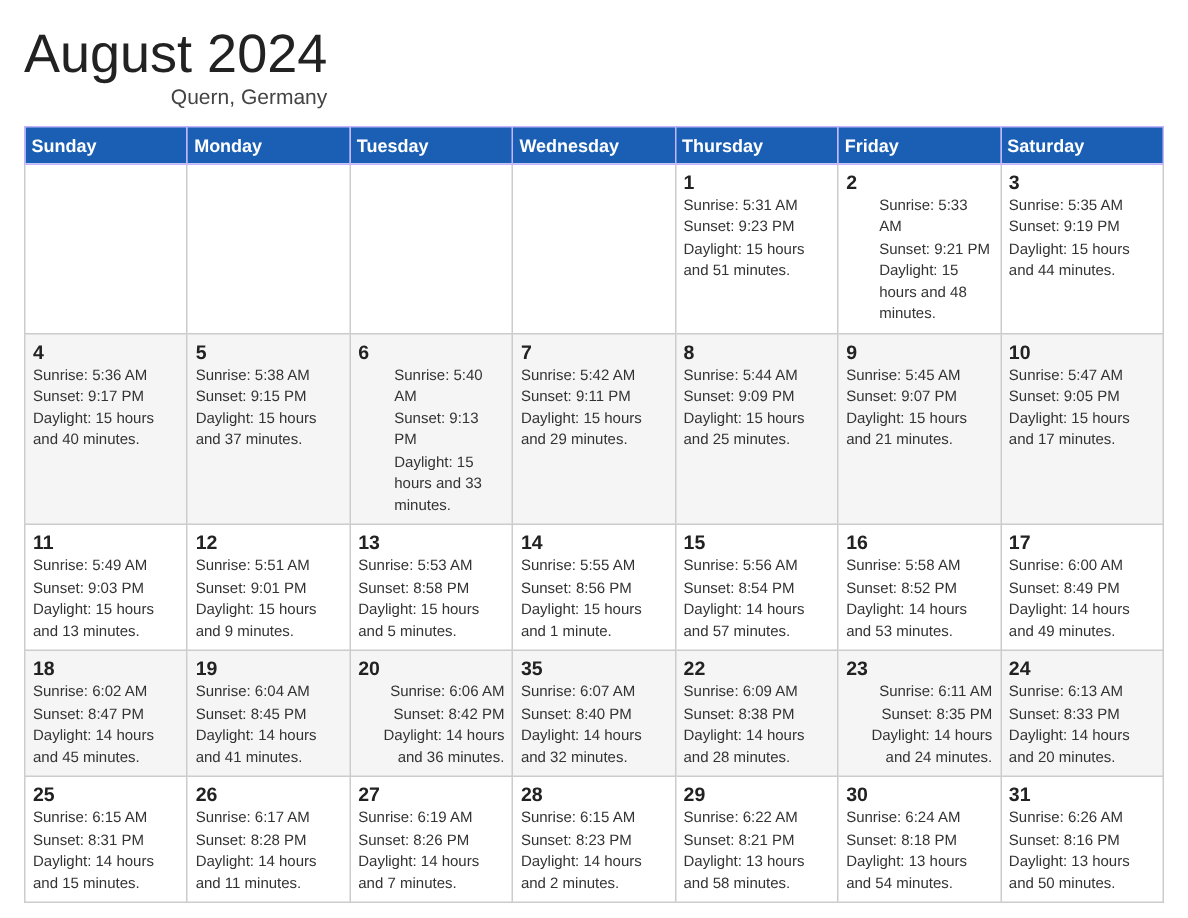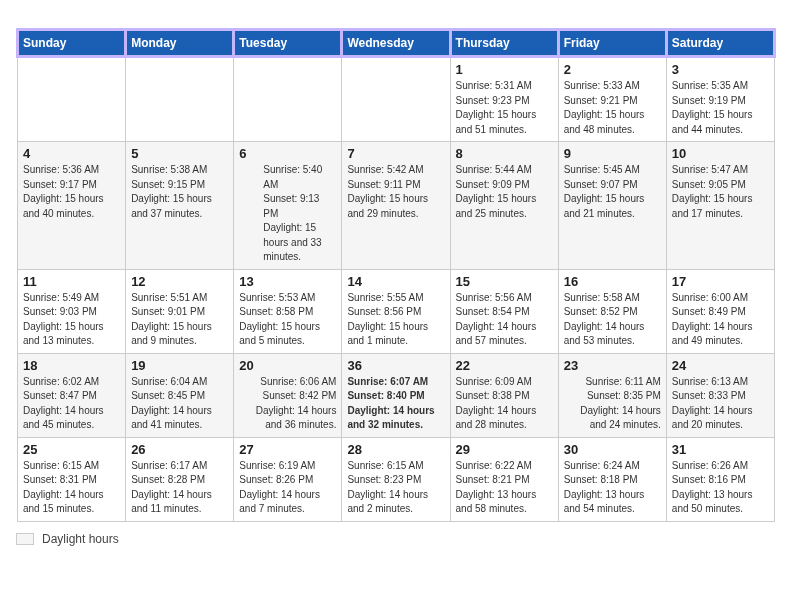--- a/index.html
+++ b/index.html
@@ -57,21 +57,21 @@
       width: 100%;
       border-collapse: collapse;
       font-size: 10.5px;
     }
     .calendar thead th {
       background: #1a5fb4;
       color: #fff;
       padding: 5px 4px;
       font-weight: bold;
       font-size: 12px;
-      border: 3px solid #c4b5fd;
+      border: 1px solid #c4b5fd;
       text-align: left;
     }
     .calendar tbody td {
       border: 1px solid #ccc;
       vertical-align: top;
       padding: 4px 5px;
       width: 108px;
       min-height: 80px;
       background: #fff;
     }
@@ -104,20 +104,24 @@
       height: 12px;
       background: #f5f5f5;
       border: 1px solid #ccc;
       display: inline-block;
     }
   </style>
 </head>
 <body>
 
 <div class="header">
+  <div class="title-block">
+    <div class="month-year">August 2024</div>
+    <div class="location">Quern, Germany</div>
+  </div>
 </div>
 
 <table class="calendar">
   <thead>
     <tr>
         <th>Sunday</th>
         <th>Monday</th>
         <th>Tuesday</th>
         <th>Wednesday</th>
         <th>Thursday</th>
@@ -132,21 +136,21 @@
         <td class="empty"></td>
         <td class="empty"></td>
         <td>
           <span class="day-num">1</span>
           <div class="day-info" style="white-space: pre-line;">Sunrise: 5:31 AM
 Sunset: 9:23 PM
 Daylight: 15 hours and 51 minutes.</div>
         </td>
         <td>
           <span class="day-num">2</span>
-          <div class="day-info" style="white-space: pre-line;">Sunrise: 5:33 AM
+          <div class="day-info" style="white-space: pre-line; margin-left: 22px;">Sunrise: 5:33 AM
 Sunset: 9:21 PM
 Daylight: 15 hours and 48 minutes.</div>
         </td>
         <td>
           <span class="day-num">3</span>
           <div class="day-info" style="white-space: pre-line;">Sunrise: 5:35 AM
 Sunset: 9:19 PM
 Daylight: 15 hours and 44 minutes.</div>
         </td>
       </tr>
@@ -251,22 +255,22 @@
 Sunset: 8:45 PM
 Daylight: 14 hours and 41 minutes.</div>
         </td>
         <td>
           <span class="day-num">20</span>
           <div class="day-info" style="white-space: pre-line; text-align: right;">Sunrise: 6:06 AM
 Sunset: 8:42 PM
 Daylight: 14 hours and 36 minutes.</div>
         </td>
         <td>
-          <span class="day-num">36</span>
-          <div class="day-info" style="white-space: pre-line; font-weight: bold;">Sunrise: 6:07 AM
+          <span class="day-num">35</span>
+          <div class="day-info" style="white-space: pre-line;">Sunrise: 6:07 AM
 Sunset: 8:40 PM
 Daylight: 14 hours and 32 minutes.</div>
         </td>
         <td>
           <span class="day-num">22</span>
           <div class="day-info" style="white-space: pre-line;">Sunrise: 6:09 AM
 Sunset: 8:38 PM
 Daylight: 14 hours and 28 minutes.</div>
         </td>
         <td>

